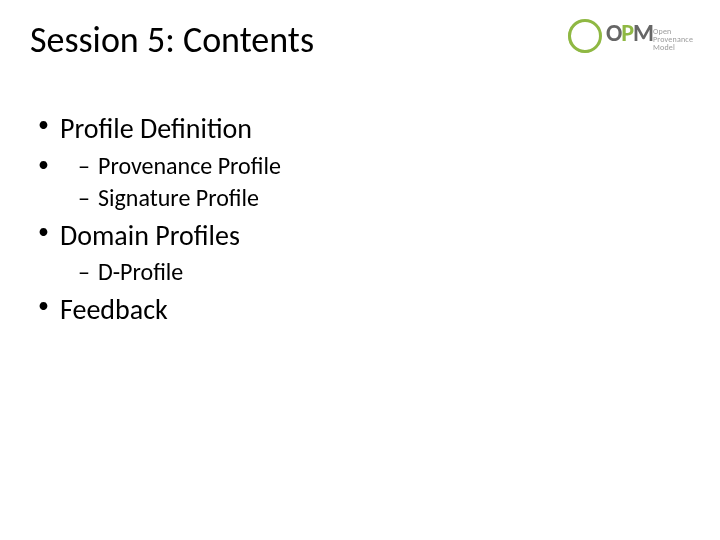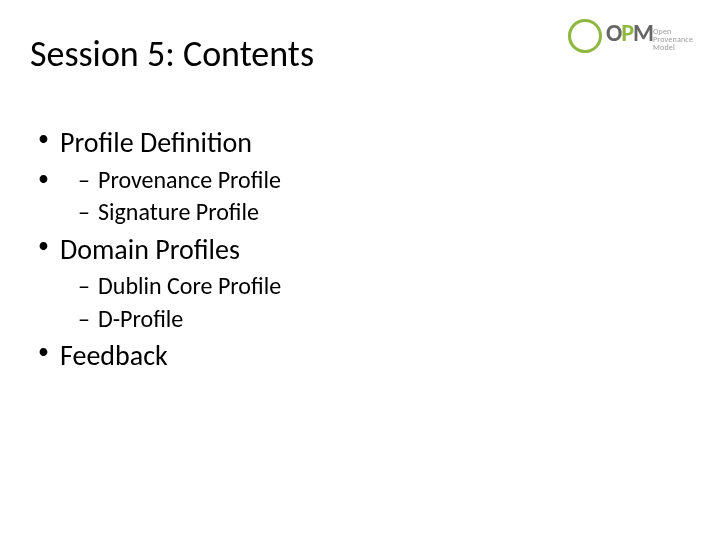--- a/index.html
+++ b/index.html
@@ -6,21 +6,21 @@
   body {
     width: 720px;
     height: 540px;
     background: #fff;
     font-family: Calibri, "Segoe UI", Arial, sans-serif;
     color: #000;
     position: relative;
     overflow: hidden;
   }
   .slide {
-    padding: 32px 30px;
+    padding: 18px 30px;
   }
   .title {
     font-size: 36px;
     font-weight: 400;
     margin-bottom: 48px;
   }
   .logo {
     position: absolute;
     top: 14px;
     right: 22px;
@@ -125,21 +125,20 @@
     </li>
     <li>
       <ul class="sub">
         <li><span>Provenance Profile</span></li>
         <li><span>Signature Profile</span></li>
       </ul>
     </li>
     <li>
       <span>Domain Profiles</span>
       <ul class="sub">
-        <li><span>Dublin Core Profile</span></li>
         <li><span>D-Profile</span></li>
       </ul>
     </li>
     <li>
       <span>Feedback</span>
     </li>
   </ul>
 </div>
 
 </body></html>

